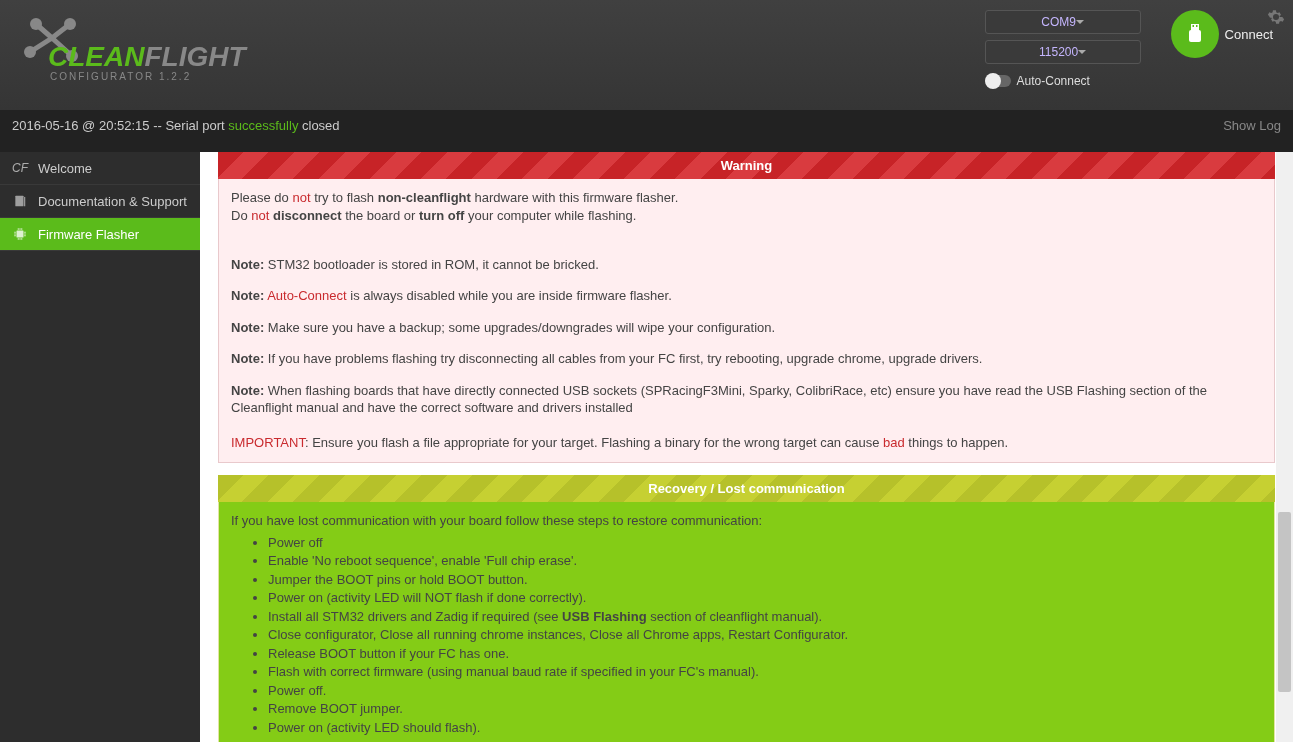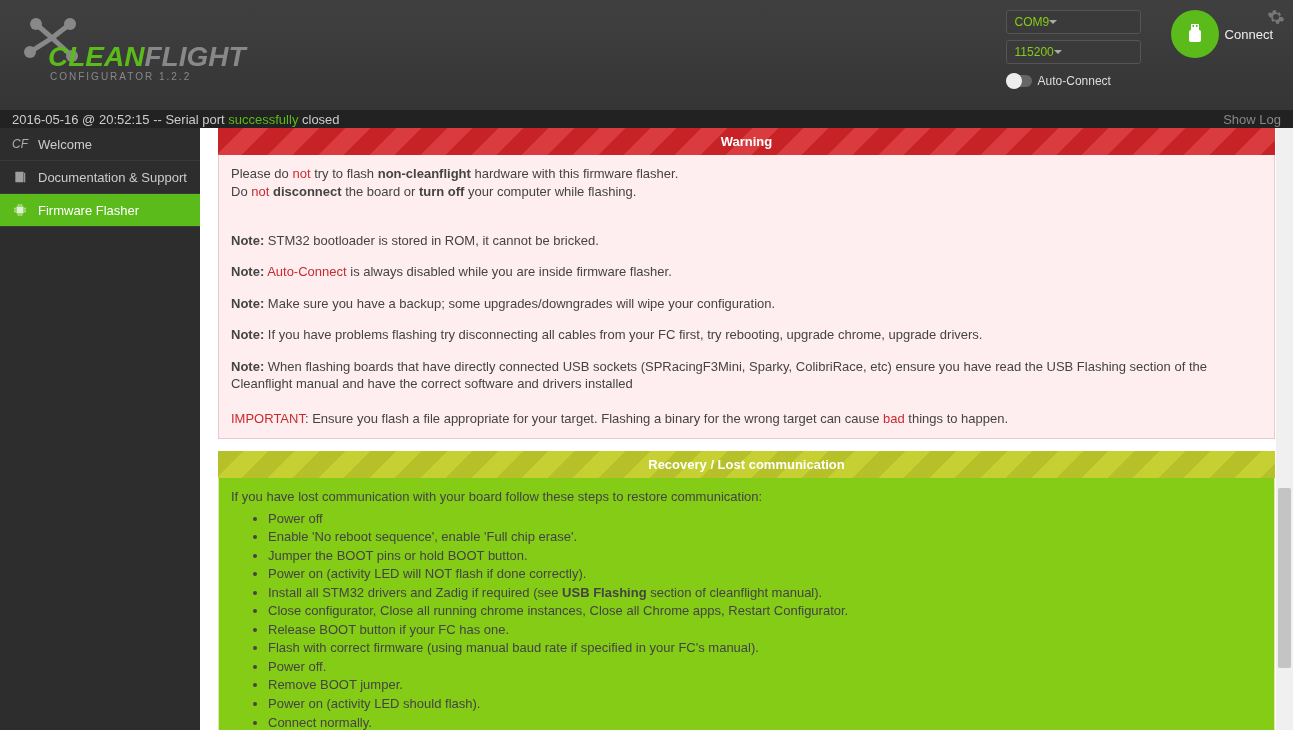--- a/index.html
+++ b/index.html
@@ -9,41 +9,41 @@
   height: 110px;
   background: linear-gradient(#404040, #353535);
   display: flex;
   position: relative;
 }
 .logo-area { padding: 10px 20px; }
 
 .header-right { position: absolute; right: 20px; top: 10px; display: flex; align-items: flex-start; gap: 30px; }
 .port-controls { display: flex; flex-direction: column; gap: 6px; }
 .sel {
-  width: 135px; height: 24px; background: #3a3a3a; color: #84cc16;
+  width: 156px; height: 24px; background: #3a3a3a; color: #c4b5fd;
   border: 1px solid #555; border-radius: 3px; padding: 0 8px;
-  font-size: 12px; display: flex; align-items: center; justify-content: flex-start;
+  font-size: 12px; display: flex; align-items: center; justify-content: center;
   cursor: pointer;
 }
 .sel::after { content: ''; border-left: 4px solid transparent; border-right: 4px solid transparent; border-top: 4px solid #aaa; }
 .auto-connect { display: flex; align-items: center; gap: 6px; color: #ddd; font-size: 12px; margin-top: 4px; }
 .toggle { width: 26px; height: 12px; background: #666; border-radius: 6px; position: relative; cursor: pointer; }
 .toggle::after { content: ''; position: absolute; left: 0; top: -2px; width: 16px; height: 16px; background: #eee; border-radius: 50%; }
 
 .connect-stack { display: flex; flex-direction: row; align-items: center; gap: 6px; }
 .connect-btn {
   width: 48px; height: 48px; background: #5bbb1b; border-radius: 50%;
   display: flex; align-items: center; justify-content: center; cursor: pointer;
 }
 .connect-label { color: #eee; font-size: 13px; }
 .gear { position: absolute; right: 8px; top: 8px; color: #777; cursor: pointer; }
 
 .logbar {
-  height: 18px; background: #222; color: #ccc; font-size: 13px;
-  display: flex; align-items: center; justify-content: space-between; padding: 0 12px;
+  height: 42px; background: #222; color: #ccc; font-size: 13px;
+  display: flex; align-items: flex-start; justify-content: space-between; padding: 8px 12px;
 }
 .logbar .ok { color: #5bbb1b; }
 .showlog { color: #888; cursor: pointer; font-size: 13px; }
 
 .body { display: flex; height: 602px; }
 .sidebar { width: 200px; background: #2d2d2d; }
 .tab {
   height: 33px; display: flex; align-items: center; gap: 10px; padding: 0 12px;
   color: #ccc; font-size: 13px; cursor: pointer; border-bottom: 1px solid #393939;
 }

